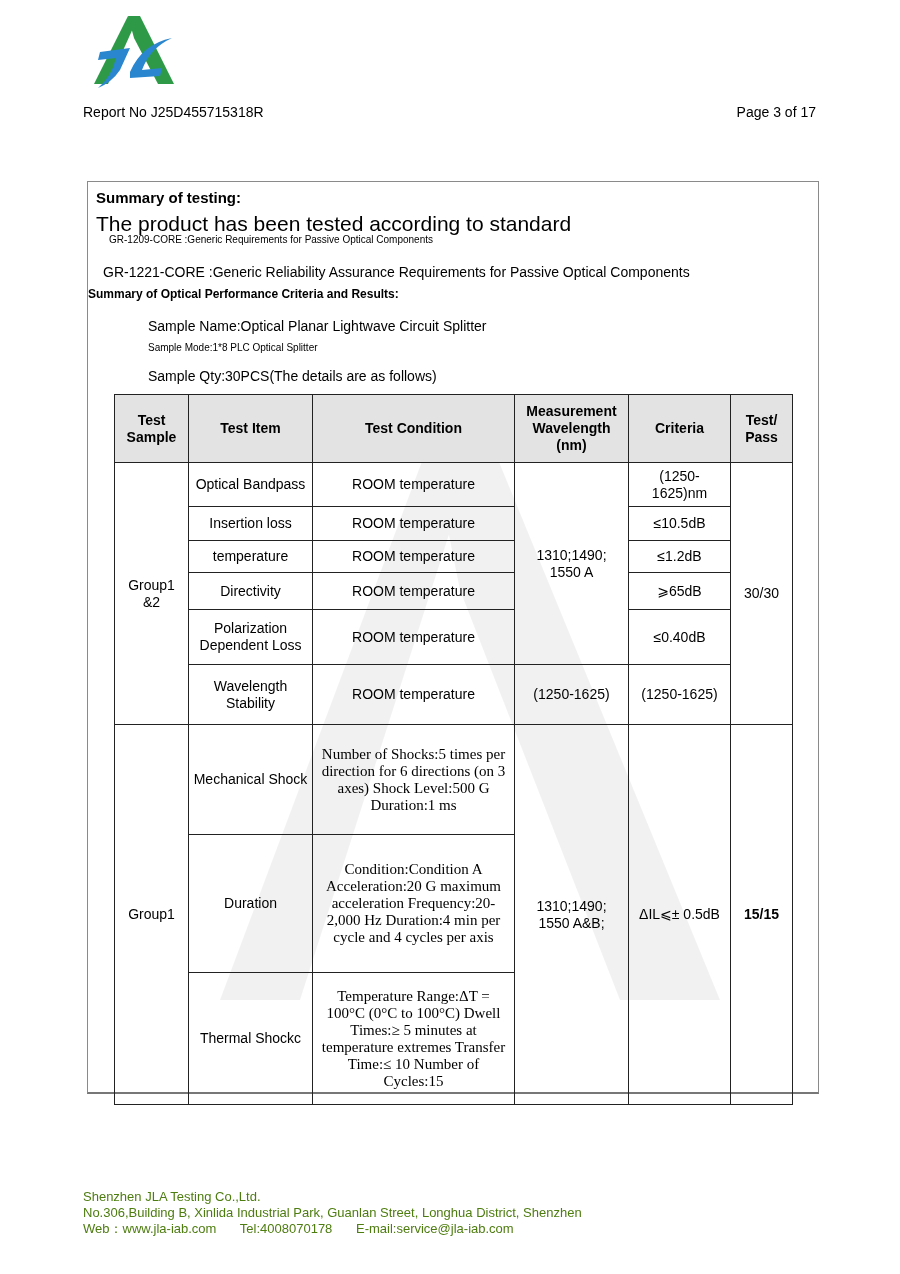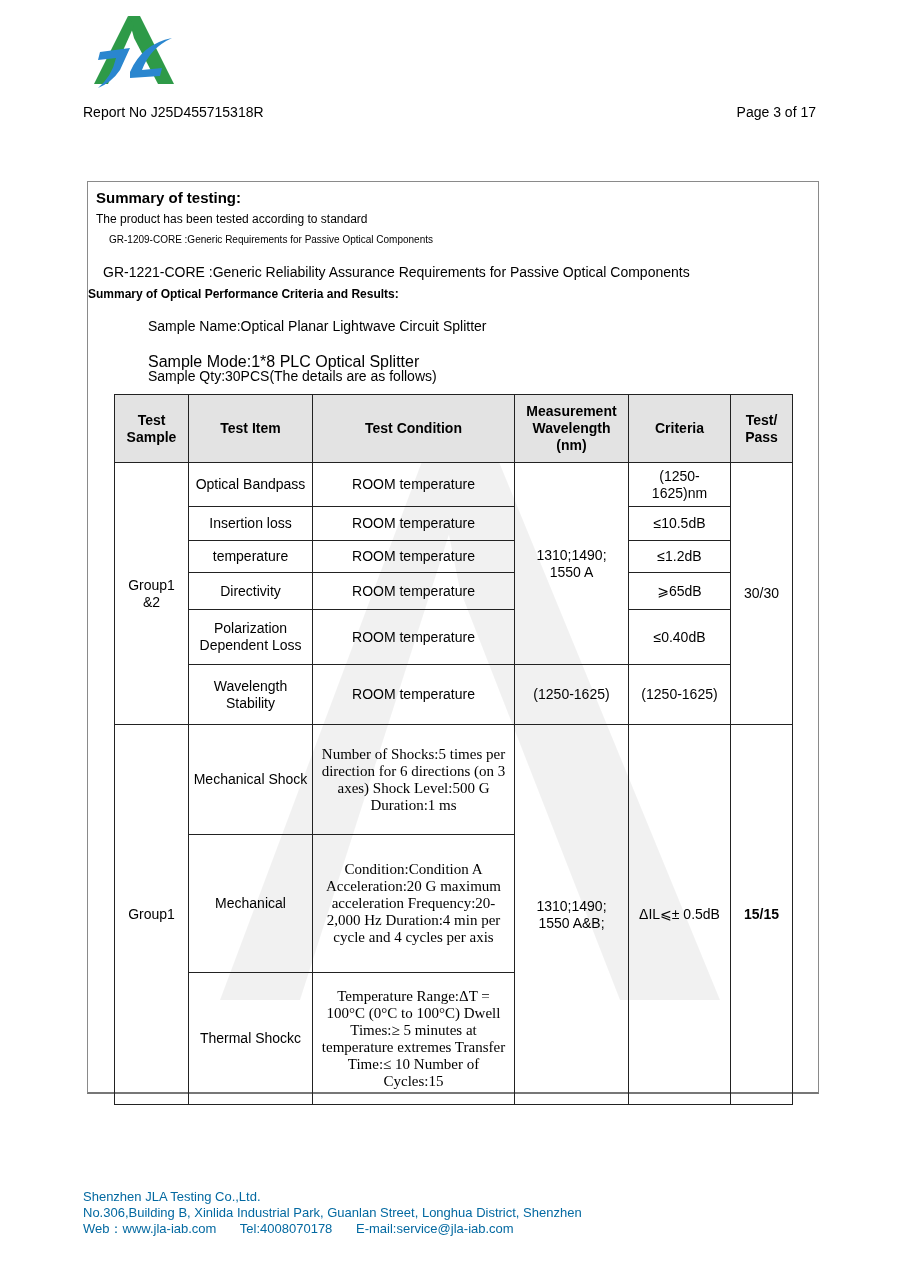--- a/index.html
+++ b/index.html
@@ -6,40 +6,40 @@
   body { width: 900px; height: 1274px; position: relative; overflow: hidden;
          font-family: "Liberation Sans", sans-serif; color: #000; }
   .logo { position: absolute; left: 90px; top: 12px; width: 90px; height: 80px; }
   .report-no { position: absolute; left: 83px; top: 104px; font-size: 14px; }
   .page-no { position: absolute; right: 84px; top: 104px; font-size: 14px; }
 
   .frame { position: absolute; left: 87px; top: 181px; width: 732px; height: 913px;
            border: 1px solid #8a8a8a; border-bottom: 2px solid #777; box-sizing: border-box; }
 
   .sum-title { position: absolute; left: 96px; top: 189px; font-size: 15px; font-weight: bold; }
-  .intro { position: absolute; left: 96px; top: 212px; font-size: 12px; }
+  .intro { position: absolute; left: 96px; top: 212px; font-size: 21px; }
   .std1 { position: absolute; left: 103px; top: 234px; font-size: 10px; margin-left: 6px; }
   .std2 { position: absolute; left: 103px; top: 264px; font-size: 14px; }
   .opt-title { position: absolute; left: 88px; top: 287px; font-size: 12px; font-weight: bold; }
   .sname { position: absolute; left: 148px; top: 318px; font-size: 14px; }
-  .smode { position: absolute; left: 148px; top: 342px; font-size: 16px; margin-top: 11px; }
+  .smode { position: absolute; left: 148px; top: 342px; font-size: 10px; }
   .sqty  { position: absolute; left: 148px; top: 368px; font-size: 14px; }
 
   .watermark { position: absolute; left: 200px; top: 440px; width: 520px; height: 560px; opacity: 0.05; pointer-events: none; }
 
   table.results { position: absolute; left: 114px; top: 394px; border-collapse: collapse;
                   font-size: 14px; table-layout: fixed; }
   table.results td, table.results th { border: 1.5px solid #222; text-align: center;
                   vertical-align: middle; padding: 0 4px; line-height: 17px; }
   table.results th { background: #e3e3e3; font-weight: bold; font-size: 14px; }
   td.serif { text-align: left; font-family: "Liberation Serif", serif; font-size: 15px;
              line-height: 19.5px; vertical-align: top; padding: 6px 6px 6px 7px; }
   td.bold { font-weight: bold; }
 
-  .footer { position: absolute; left: 83px; top: 1189px; font-size: 13px; color: #0369a1; line-height: 16px; }
+  .footer { position: absolute; left: 83px; top: 1189px; font-size: 13px; color: #4d7c0f; line-height: 16px; }
   .footer .row span { margin-right: 20px; }
 </style>
 </head>
 <body>
 
 <svg class="logo" viewBox="0 0 90 80">
   <polygon points="38,4 50,4 84,72 68,72 44,26" fill="#2e9a48"></polygon>
   <polygon points="38,4 44,14 18,72 4,72" fill="#2e9a48"></polygon>
   <path d="M10,40 L40,36 L30,58 Q22,70 8,76 Q22,64 26,46 L8,48 Z" fill="#2a86cf"></path>
   <path d="M40,60 Q52,32 82,26 Q60,36 52,58 L72,56 L70,64 L40,66 Z" fill="#2a86cf"></path>
@@ -118,21 +118,21 @@
   </tr>
   <tr style="height:110px">
     <td rowspan="3">Group1</td>
     <td>Mechanical Shock</td>
     <td class="serif">Number of Shocks:5 times per direction for 6 directions (on 3 axes) Shock Level:500 G Duration:1 ms</td>
     <td rowspan="3">1310;1490; 1550 A&amp;B;</td>
     <td rowspan="3">ΔIL⩽± 0.5dB</td>
     <td rowspan="3" class="bold">15/15</td>
   </tr>
   <tr style="height:138px">
-    <td>Mechanical</td>
+    <td>Duration</td>
     <td class="serif">Condition:Condition A Acceleration:20 G maximum acceleration Frequency:20-2,000 Hz Duration:4 min per cycle and 4 cycles per axis</td>
   </tr>
   <tr style="height:132px">
     <td>Thermal Shockc</td>
     <td class="serif">Temperature Range:ΔT = 100°C (0°C to 100°C) Dwell Times:≥ 5 minutes at temperature extremes Transfer Time:≤ 10 Number of Cycles:15</td>
   </tr>
 </tbody>
   </table>
 
 <div class="footer">

